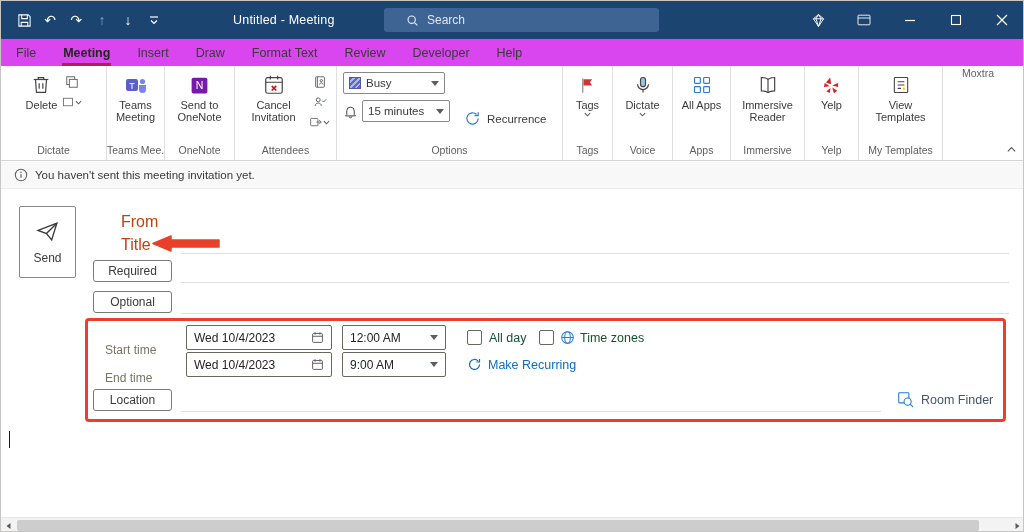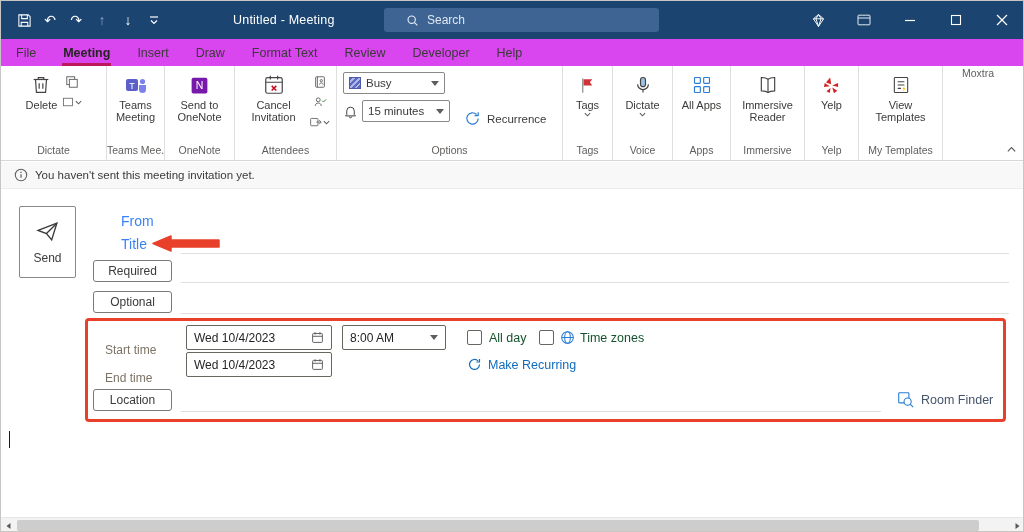--- a/index.html
+++ b/index.html
@@ -42,21 +42,21 @@
   .recur-btn { display:flex; align-items:center; gap:6px; font-size:11.5px; color:#3b3a39; align-self:center; margin-top:22px; padding:4px 6px; border-radius:3px; }
   .ribbon-collapse { position:absolute; right:5px; bottom:3px; width:18px; height:16px; display:flex; align-items:center; justify-content:center; }
 
   
   .infobar { position:absolute; left:0; top:161px; width:1024px; height:27px; background:#f8f8f8; border-bottom:1px solid #ececec; display:flex; align-items:center; padding-left:13px; gap:7px; }
   .infobar .msg { font-size:11.5px; color:#3b3a39; }
 
   
   .form { position:absolute; left:0; top:188px; width:1024px; height:236px; background:#fff; }
   .send-btn { position:absolute; left:18px; top:17px; width:57px; height:72px; border:1px solid #8a8886; border-radius:2px; background:#fff; display:flex; flex-direction:column; align-items:center; justify-content:center; gap:7px; font-size:12px; color:#3b3a39; }
-  .flabel { position:absolute; font-size:14px; color:#3b82f6; }
+  .flabel { position:absolute; font-size:16px; color:#c2410c; }
   .flabel2 { position:absolute; font-size:12px; color:#7b7265;margin-top:12px; }
   .fbtn { position:absolute; width:79px; height:22px; border:1px solid #7a7a7a; border-radius:3px; background:#fff; font-size:12px; color:#3b3a39; display:flex; align-items:center; justify-content:center; }
   .fieldline { position:absolute; height:1px; background:#e1dfdd; }
   .picker { position:absolute; height:25px; border:1px solid #69665f; border-radius:2px; background:#fff; display:flex; align-items:center; font-size:12px; color:#252423; padding:0 7px; }
   .picker .grow { flex:1; }
   .cb { position:absolute; width:15px; height:15px; border:1px solid #69665f; border-radius:2px; background:#fff; }
   .cblabel { position:absolute; font-size:12.5px; color:#14532d; }
   .link { position:absolute; font-size:12.5px; color:#0f6cbd; }
   .roomfinder { position:absolute; display:flex; align-items:center; gap:7px; font-size:12.5px; color:#44546a; }
   .anno-rect { position:absolute; left:84px; top:129px; width:921px; height:104px; border:3px solid #e8402a; border-radius:4px; pointer-events:none; }
@@ -451,21 +451,21 @@
     <div class="picker" style="left:185px; top:136px; width:146px">
       <span class="grow">Wed 10/4/2023</span>
       <span style="display:flex">
           <svg viewBox="0 0 16 16" width="13" height="13" fill="none" stroke="#605e5c" stroke-width="1.2">
             <rect x="2" y="3" width="12" height="11" rx="1"></rect>
             <path d="M2 6.5h12M5 1.5v3M11 1.5v3"></path>
           </svg>
         </span>
     </div>
     <div class="picker" style="left:341px; top:136px; width:104px">
-      <span class="grow">8:00 AM</span>
+      <span class="grow">12:00 AM</span>
       <span style="display:flex">
           <svg width="8" height="5">
             <path d="M0 0h8L4 5z" fill="#5f5d5b"></path>
           </svg>
         </span>
     </div>
     <div class="cb" style="left:466px; top:141px"></div>
     <div class="cblabel" style="left:488px; top:142px">All day</div>
     <div class="cb" style="left:538px; top:141px"></div>
     <span style="position:absolute; left:559px; top:141px; display:flex">
@@ -480,20 +480,28 @@
     <div class="flabel2" style="left:104px; top:170px">End time</div>
     <div class="picker" style="left:185px; top:163px; width:146px">
       <span class="grow">Wed 10/4/2023</span>
       <span style="display:flex">
           <svg viewBox="0 0 16 16" width="13" height="13" fill="none" stroke="#605e5c" stroke-width="1.2">
             <rect x="2" y="3" width="12" height="11" rx="1"></rect>
             <path d="M2 6.5h12M5 1.5v3M11 1.5v3"></path>
           </svg>
         </span>
     </div>
+    <div class="picker" style="left:341px; top:163px; width:104px">
+      <span class="grow">9:00 AM</span>
+      <span style="display:flex">
+          <svg width="8" height="5">
+            <path d="M0 0h8L4 5z" fill="#5f5d5b"></path>
+          </svg>
+        </span>
+    </div>
     <span style="position:absolute; left:466px; top:168px; display:flex">
         <svg viewBox="0 0 24 24" width="15" height="15" fill="none" stroke="#0f6cbd" stroke-width="1.9">
           <path d="M20 12a8 8 0 1 1-2.3-5.7"></path>
           <path d="M20 3v5h-5" stroke-linejoin="round"></path>
         </svg>
       </span>
     <div class="link" style="left:487px; top:169px">Make Recurring</div>
 
     <div class="fbtn" style="left:92px; top:200px">
         <span>Location</span>

